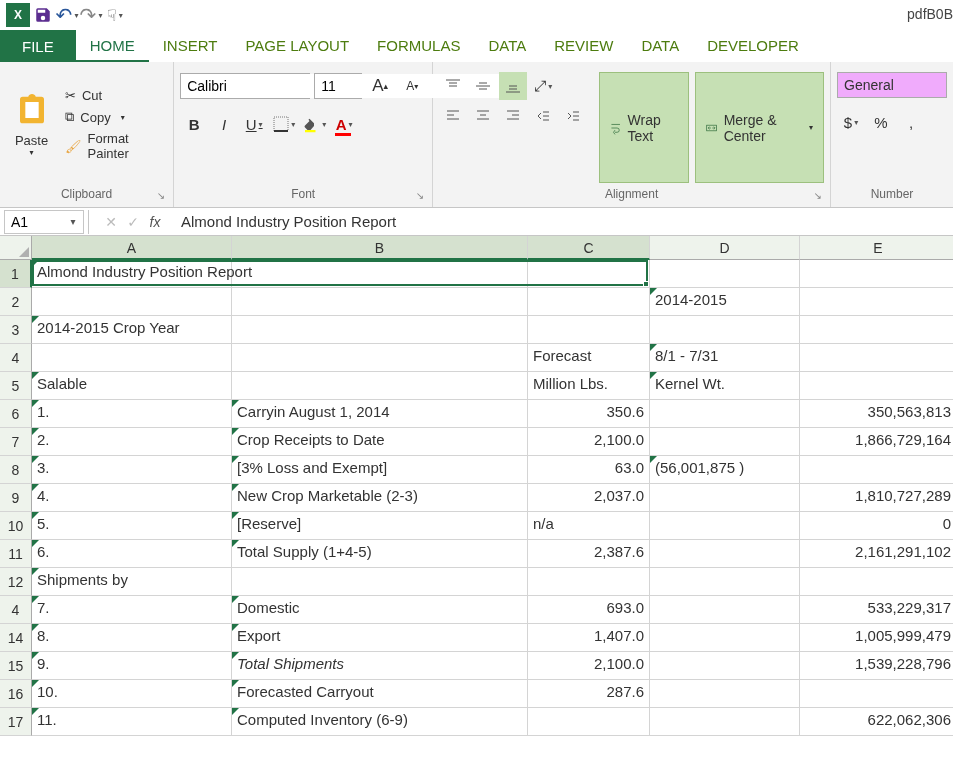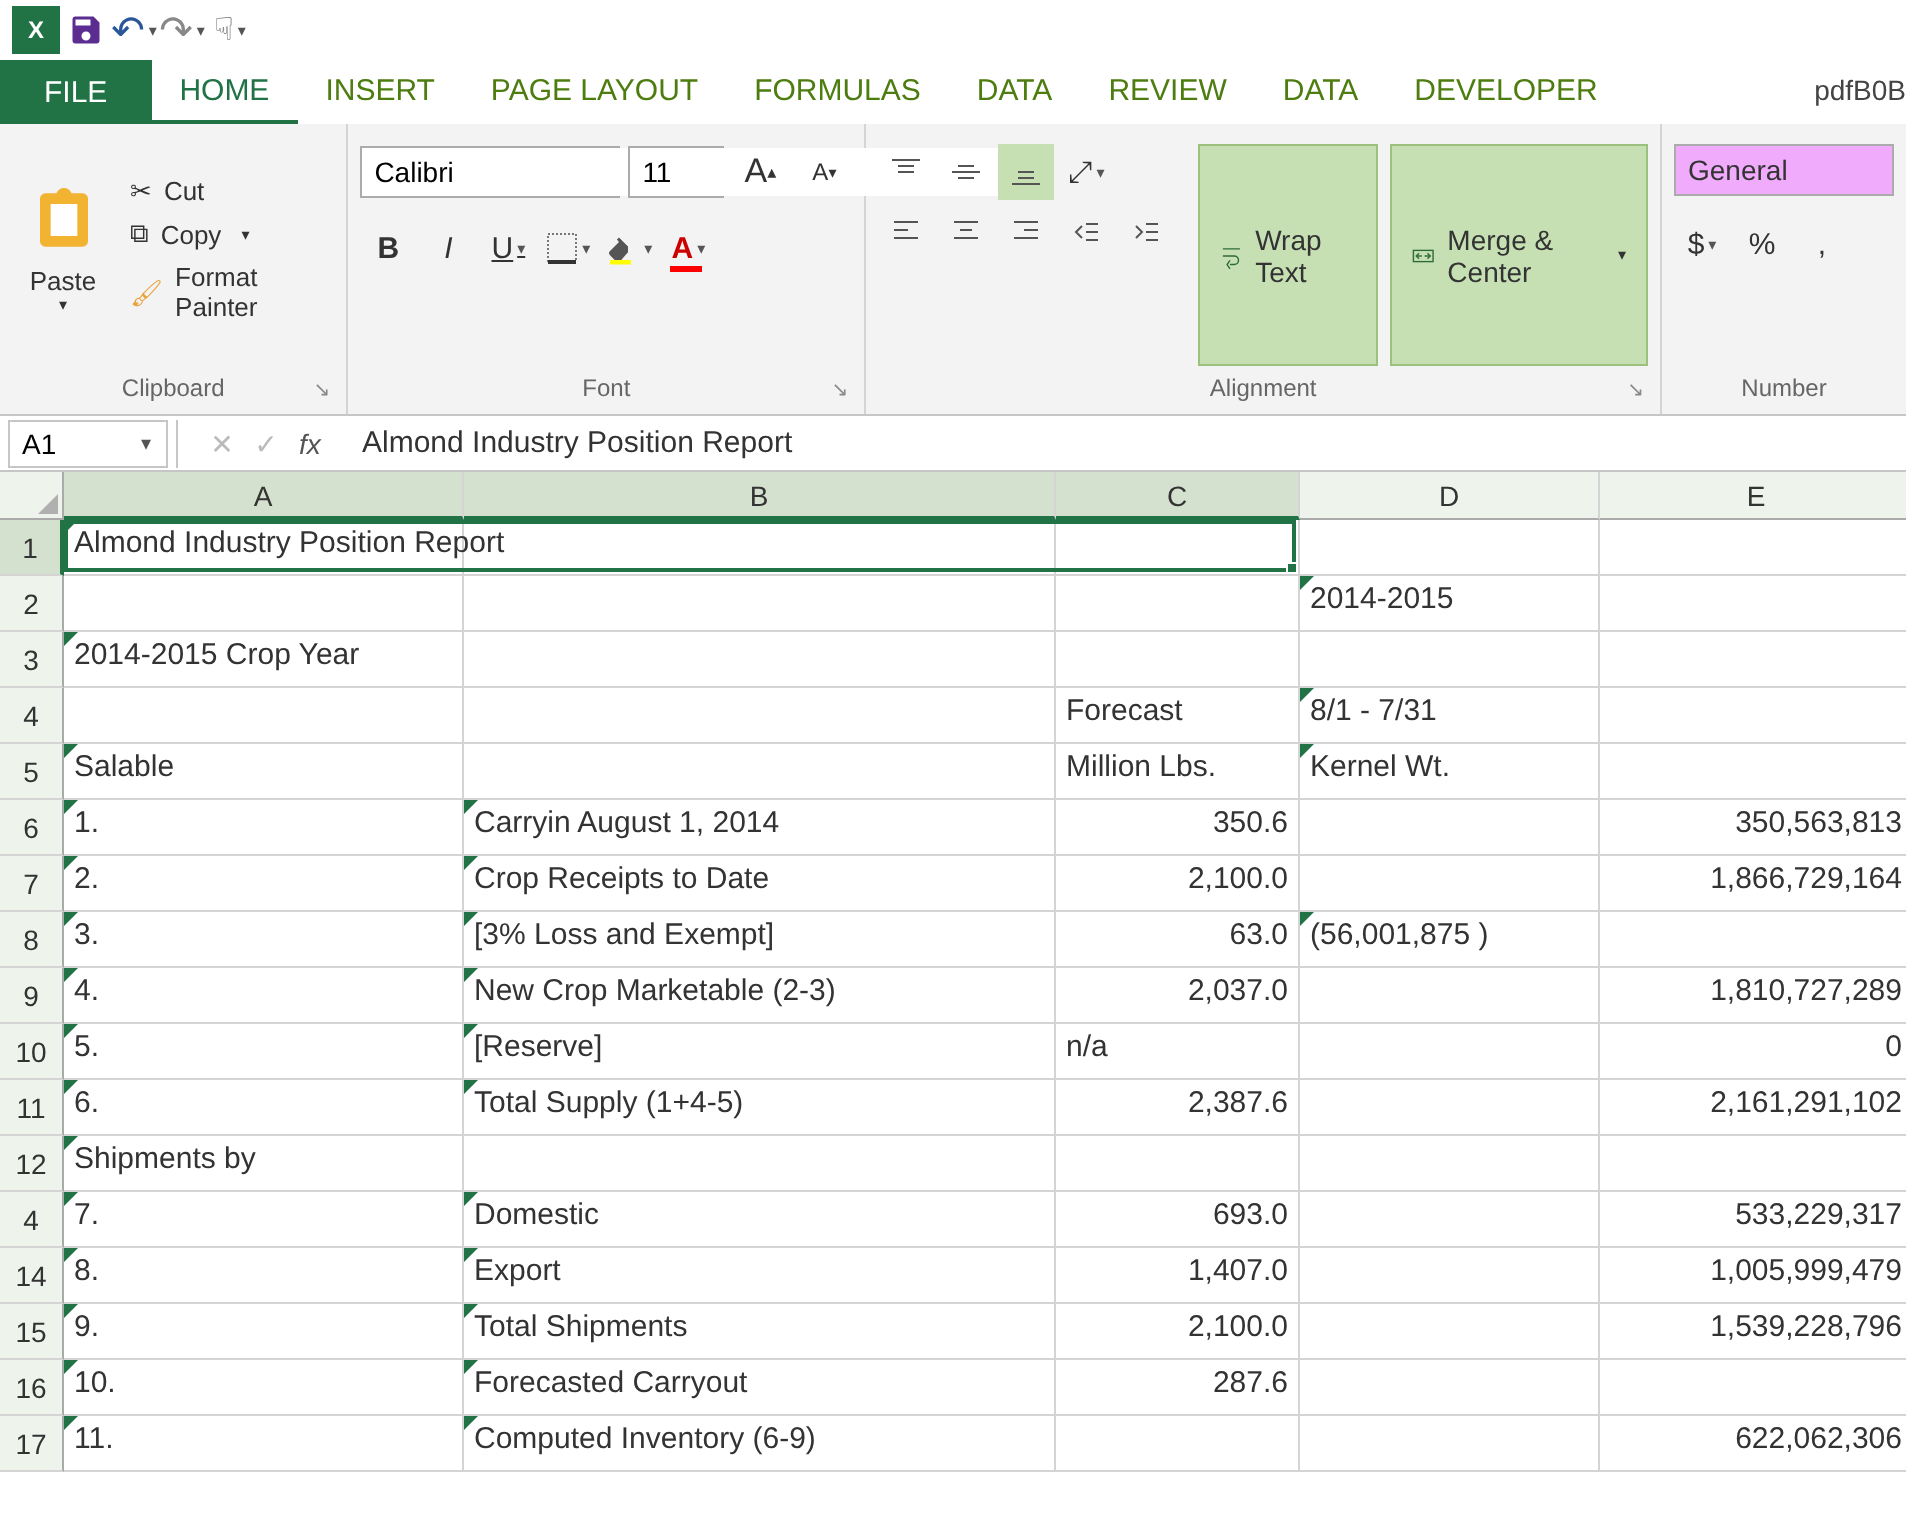--- a/index.html
+++ b/index.html
@@ -4,21 +4,21 @@
 <style>
   * { box-sizing: border-box; margin: 0; padding: 0; font-family: "Segoe UI", Tahoma, sans-serif; }
   body { background: #fff; font-size: 13px; color: #333; user-select: none; overflow: hidden; width: 953px; height: 761px; }
   
   
   .qat { display: flex; align-items: center; height: 30px; padding: 0 6px; gap: 2px; background: #fff; }
   .qat .excel-logo { width: 24px; height: 24px; background: #217346; color: #fff; display: flex; align-items: center; justify-content: center; font-weight: bold; font-size: 12px; }
   .qat .excel-logo::before { content: "X"; }
   .qat .icon-btn { width: 22px; height: 22px; display: flex; align-items: center; justify-content: center; cursor: pointer; font-size: 16px; color: #333; }
   .qat .drop { font-size: 8px; color: #555; padding-left: 2px; }
-  .doc-title { position: absolute; right: 0; top: 6px; font-size: 14px; color: #444; margin-top: 31px; }
+  .doc-title { position: absolute; right: 0; top: 6px; font-size: 14px; color: #444; }
 
   
   .ribbon-tabs { display: flex; align-items: stretch; height: 32px; }
   .ribbon-tabs .file-tab { background: #217346; color: #fff; padding: 0 22px; display: flex; align-items: center; font-size: 15px; cursor: pointer; }
   .ribbon-tabs .tab { padding: 0 14px; display: flex; align-items: center; font-size: 15px; color: #4d7c0f; cursor: pointer; border-bottom: 2px solid transparent; }
   .ribbon-tabs .tab.active { color: #217346; border-bottom: 2px solid #217346; background:#fff; }
   
   
   .ribbon { display: flex; background: #f3f3f3; border-bottom: 1px solid #c6c6c6; height: 146px; }
   .group { display: flex; flex-direction: column; border-right: 1px solid #d4d4d4; padding: 4px 6px 0 6px; }
@@ -437,21 +437,21 @@
         </div>
         <div class="cell-row">
           <div class="cell cA" style="position: relative;"><span class="indicator"></span><span>8.</span></div>
           <div class="cell cB" style="position: relative;"><span class="indicator"></span><span>Export</span></div>
           <div class="cell cC r"><span>1,407.0</span></div>
           <div class="cell cD"><span></span></div>
           <div class="cell cE r"><span>1,005,999,479</span></div>
         </div>
         <div class="cell-row">
           <div class="cell cA" style="position: relative;"><span class="indicator"></span><span>9.</span></div>
-          <div class="cell cB" style="position: relative;"><span class="indicator"></span><span>Total Shipments</span></div>
+          <div class="cell cB" style="position: relative; font-style: italic;"><span class="indicator"></span><span>Total Shipments</span></div>
           <div class="cell cC r"><span>2,100.0</span></div>
           <div class="cell cD"><span></span></div>
           <div class="cell cE r"><span>1,539,228,796</span></div>
         </div>
         <div class="cell-row">
           <div class="cell cA" style="position: relative;"><span class="indicator"></span><span>10.</span></div>
           <div class="cell cB" style="position: relative;"><span class="indicator"></span><span>Forecasted Carryout</span></div>
           <div class="cell cC r"><span>287.6</span></div>
           <div class="cell cD"><span></span></div>
           <div class="cell cE"><span></span></div>

